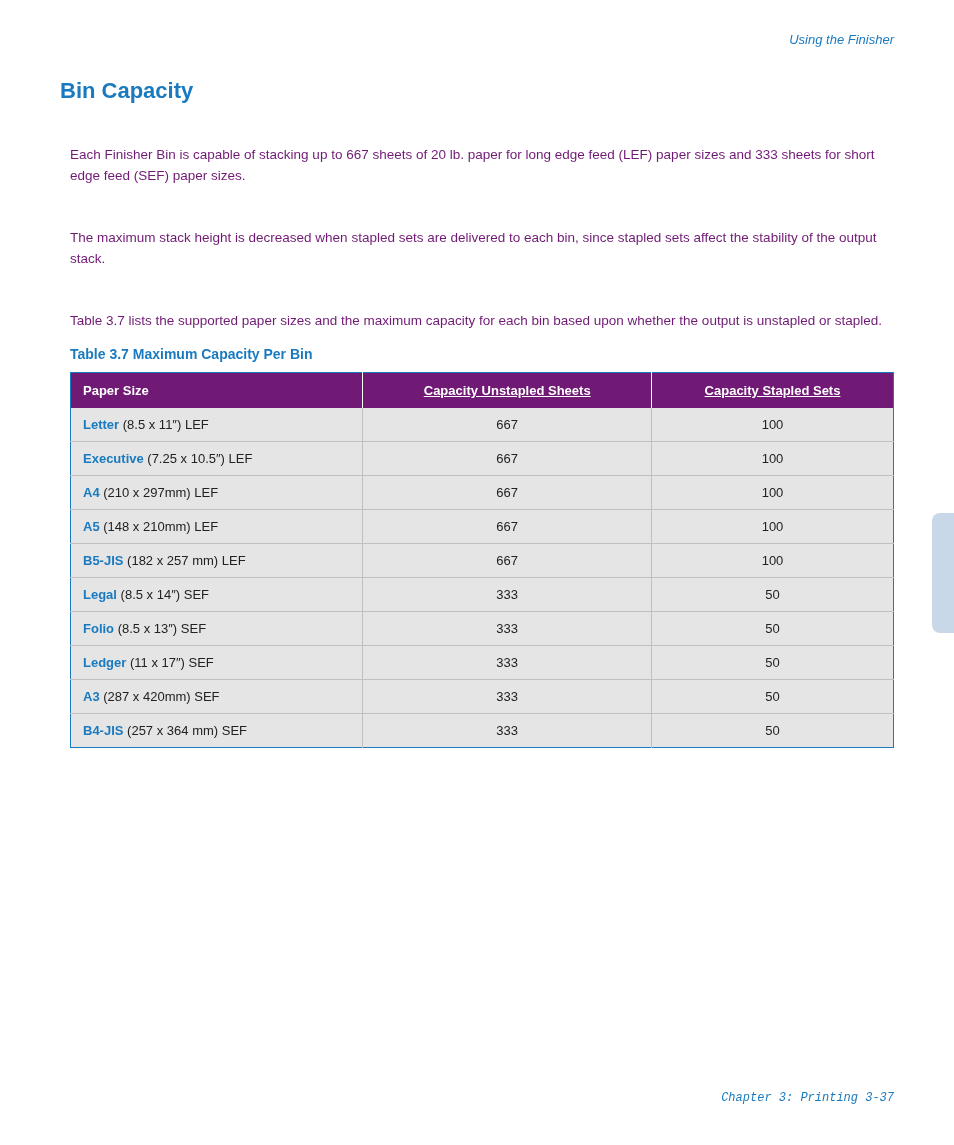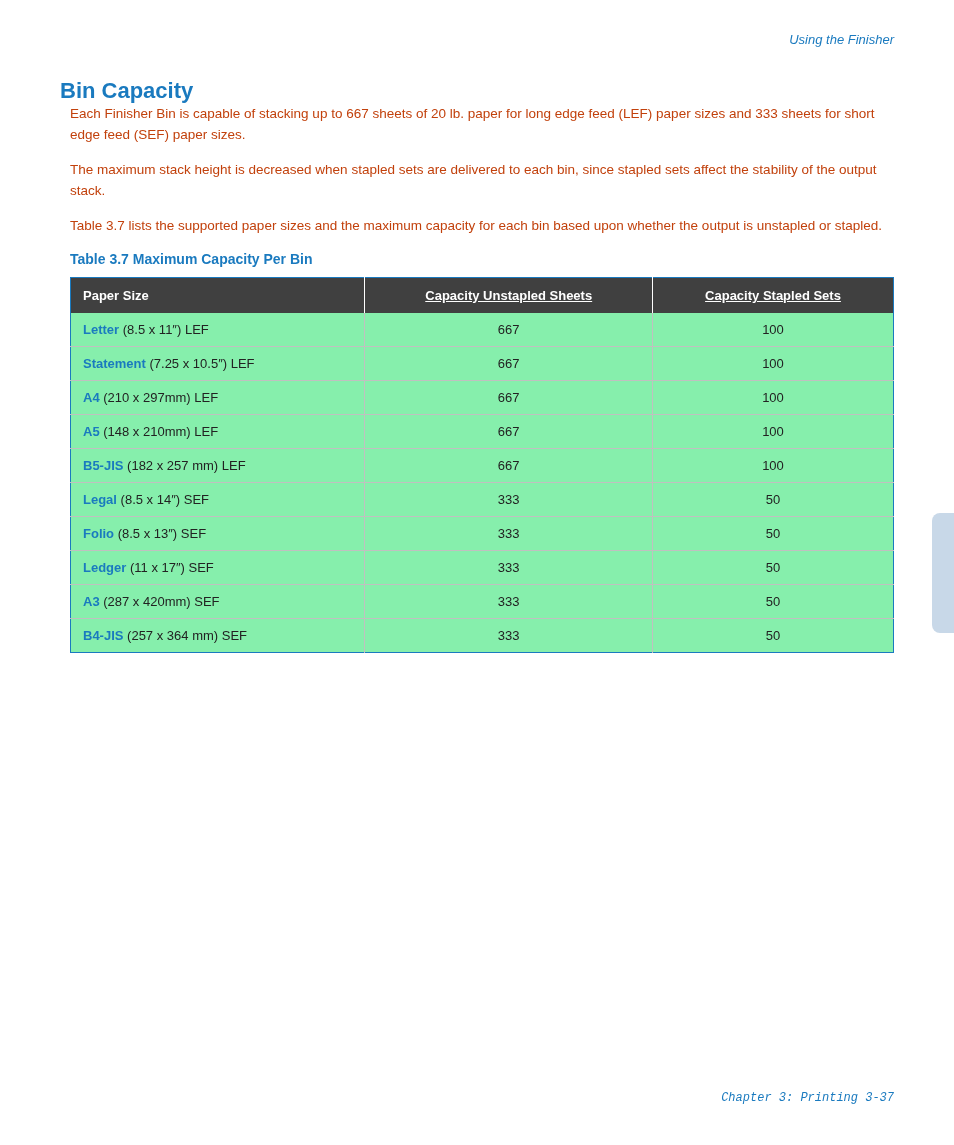--- a/index.html
+++ b/index.html
@@ -56,41 +56,42 @@
     
     .main-content {
       flex: 1;
       padding-left: 10px;
     }
 
     .intro-paragraph {
       font-size: 13.5px;
       line-height: 1.55;
       margin-bottom: 14px;
-      color: #c2410c;
+      color: #701a75;
+      margin-top: 41px;
     }
 
     
     .table-title {
       color: #1a7abf;
       font-size: 14px;
       font-weight: bold;
       margin-top: 4px;
       margin-bottom: 10px;
     }
 
     
     .capacity-table {
       width: 100%;
       border-collapse: collapse;
       border: 1.5px solid #1a7abf;
     }
 
     .capacity-table thead tr {
-      background-color: #404040;
+      background-color: #701a75;
     }
 
     .capacity-table thead th {
       color: #ffffff;
       font-size: 13px;
       font-weight: bold;
       padding: 10px 12px;
       text-align: left;
       border-right: 1.5px solid #ffffff;
     }
@@ -98,21 +99,21 @@
     .capacity-table thead th:last-child {
       border-right: none;
     }
 
     .capacity-table thead th.center {
       text-align: center;
       text-decoration: underline;
     }
 
     .capacity-table tbody tr {
-      background-color: #86efac;
+      background-color: #e5e5e5;
       border-bottom: 1px solid #c0c0c0;
     }
 
     .capacity-table tbody tr:last-child {
       border-bottom: none;
     }
 
     .capacity-table tbody td {
       padding: 9px 12px;
       font-size: 13px;
@@ -203,21 +204,21 @@
             </th>
           </tr>
         </thead>
         <tbody id="table-body">
         <tr>
               <td><span class="paper-link">Letter</span><span> (8.5 x 11″) LEF</span></td>
               <td class="center">667</td>
               <td class="center">100</td>
             </tr>
             <tr>
-              <td><span class="paper-link">Statement</span><span> (7.25 x 10.5″) LEF</span></td>
+              <td><span class="paper-link">Executive</span><span> (7.25 x 10.5″) LEF</span></td>
               <td class="center">667</td>
               <td class="center">100</td>
             </tr>
             <tr>
               <td><span class="paper-link">A4</span><span> (210 x 297mm) LEF</span></td>
               <td class="center">667</td>
               <td class="center">100</td>
             </tr>
             <tr>
               <td><span class="paper-link">A5</span><span> (148 x 210mm) LEF</span></td>

